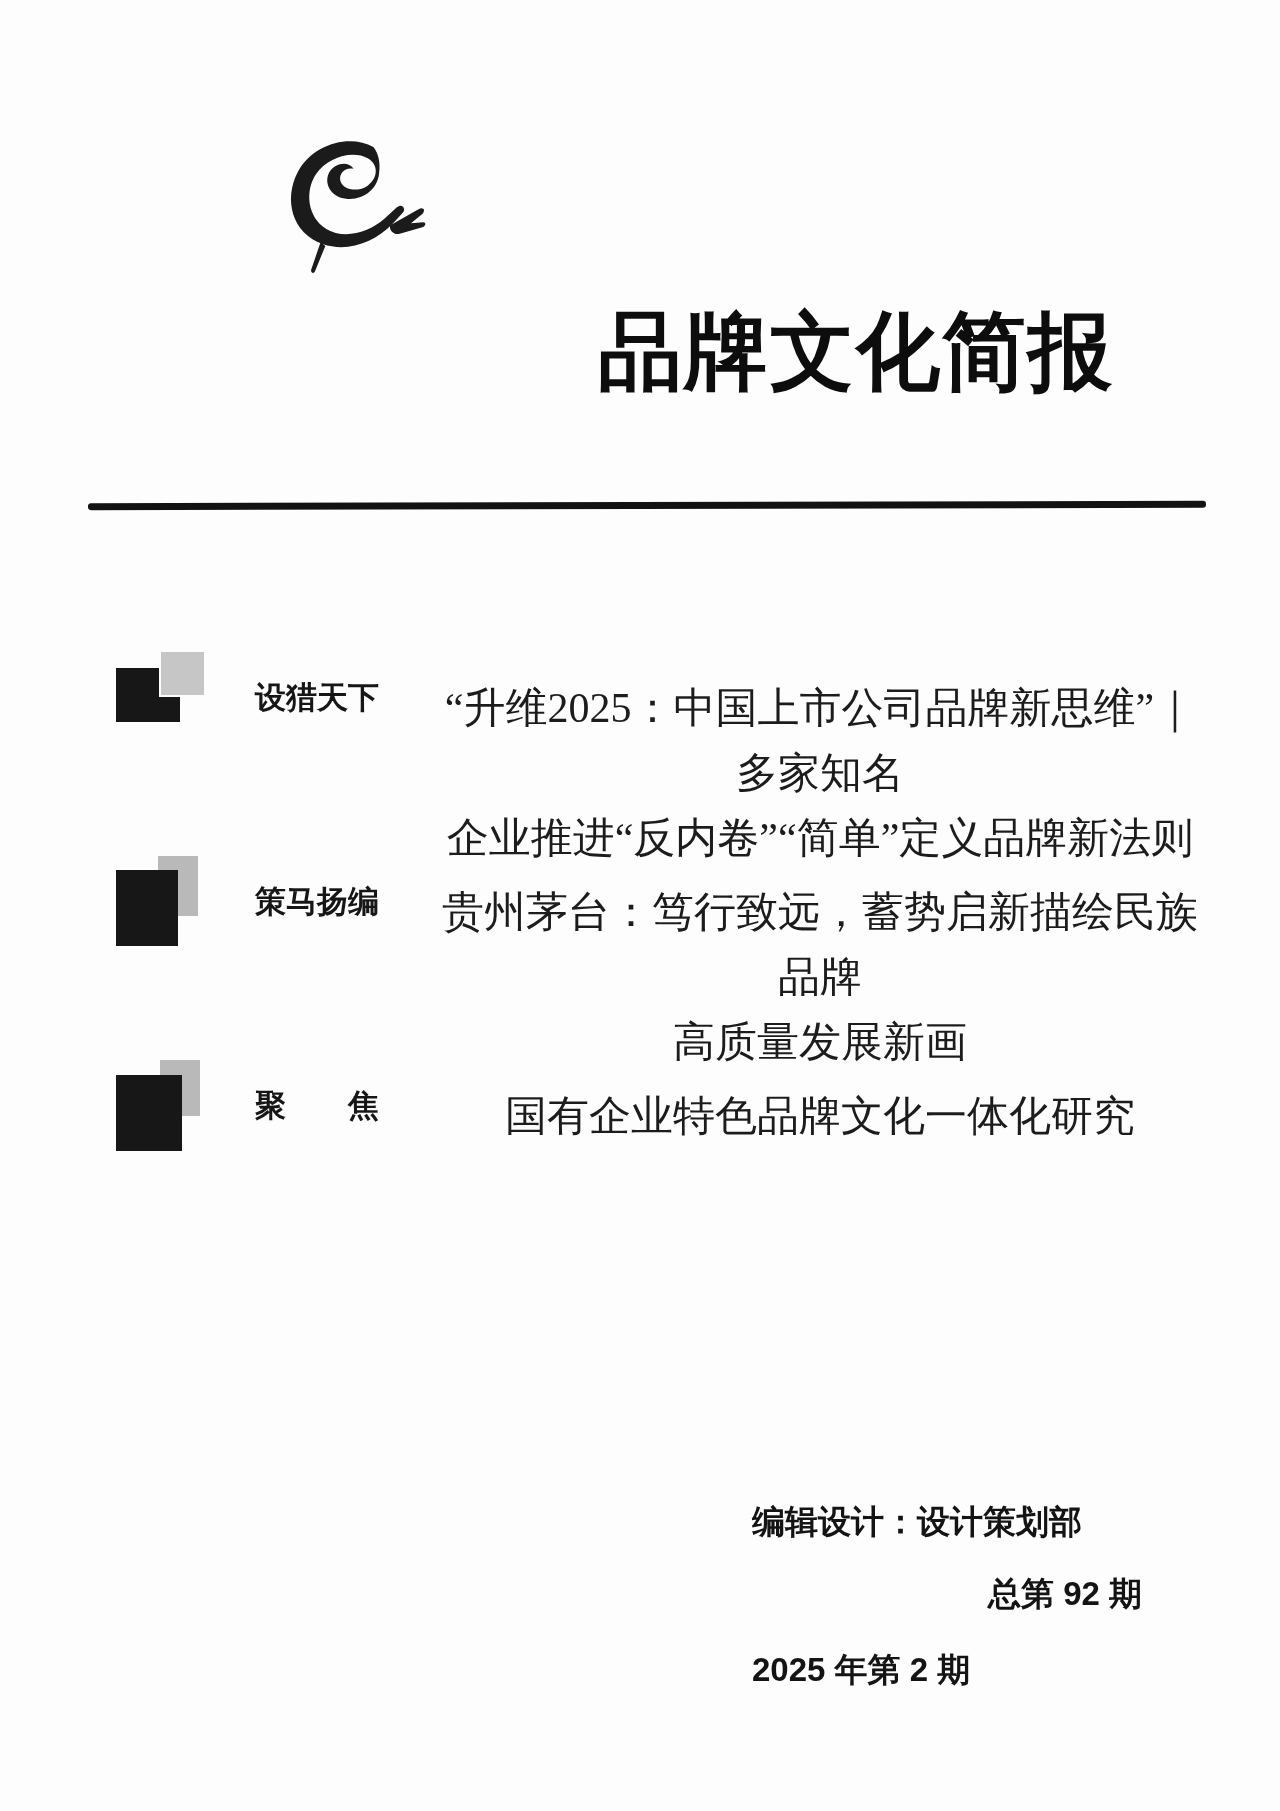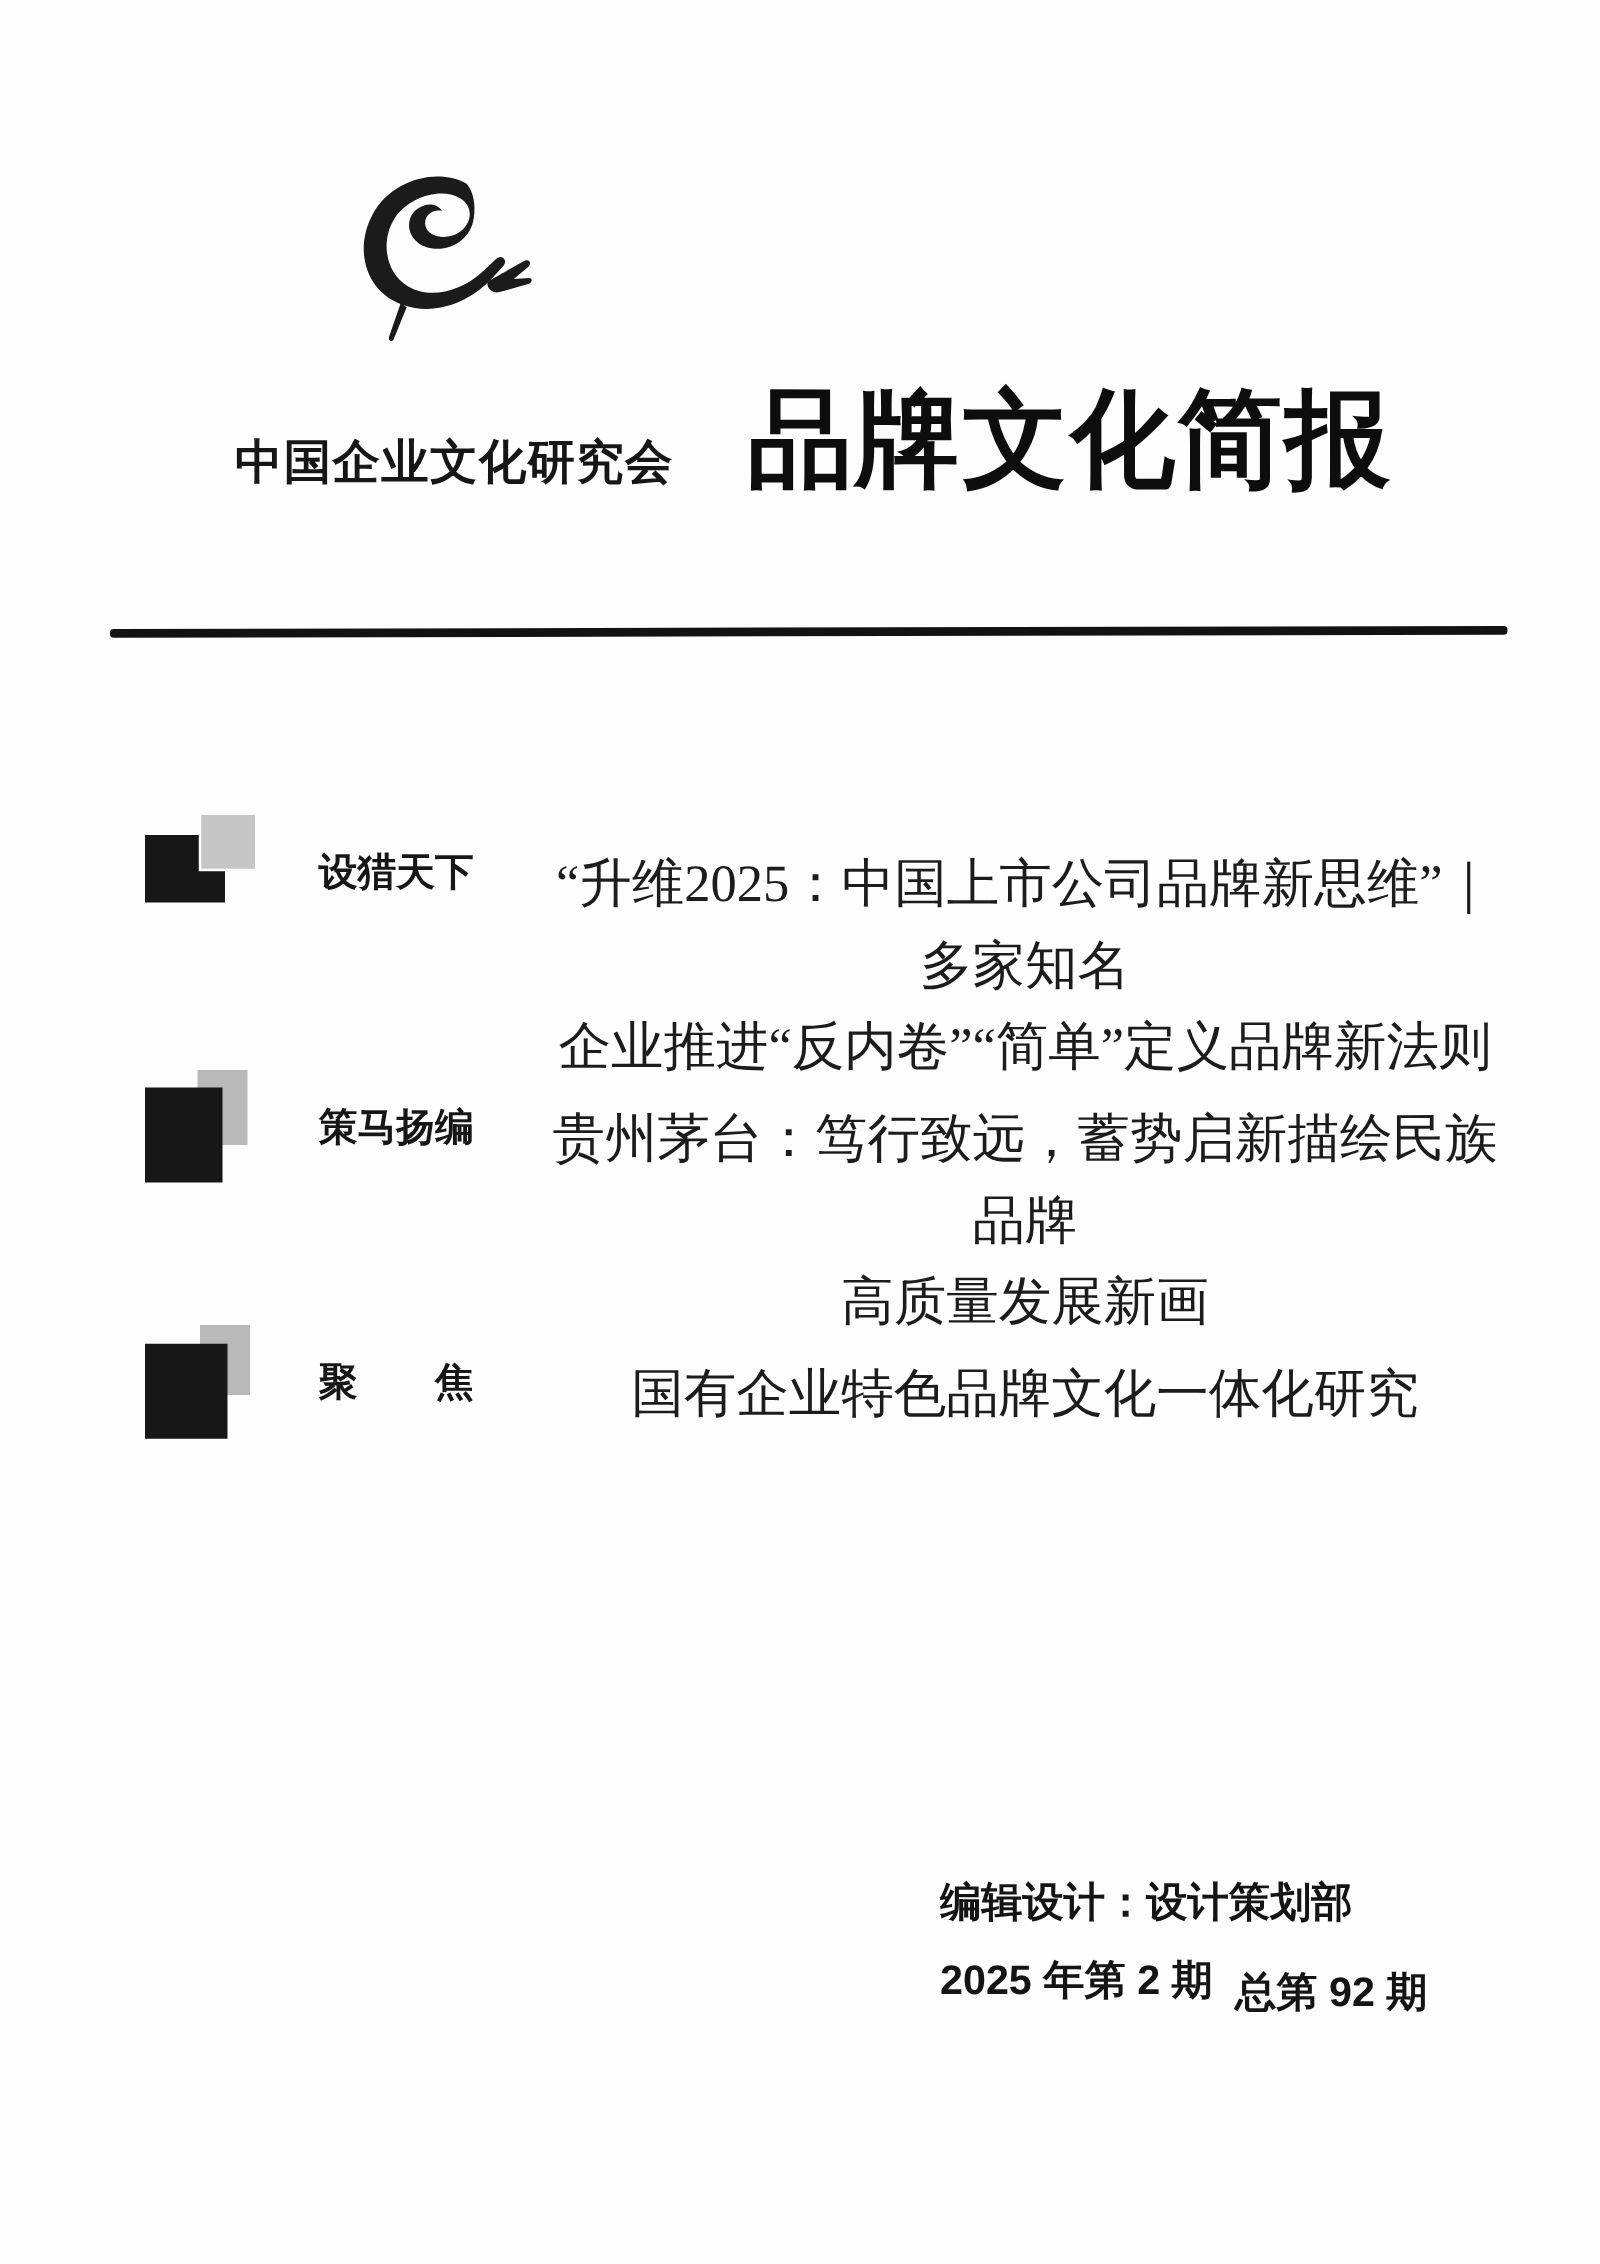--- a/index.html
+++ b/index.html
@@ -89,21 +89,21 @@
   
   .footer-editor {
     position:absolute; left:752px; top:1500px;
     font-family:"Liberation Sans","DejaVu Sans",sans-serif;
     font-weight:700;
     font-size:33px;
     color:#141414;
     white-space:nowrap;
   }
   .footer-issue-no {
-    position:absolute; left:752px; top:1562px;
+    position:absolute; left:752px; top:1648px;
     font-family:"Liberation Sans","DejaVu Sans",sans-serif;
     font-weight:700;
     font-size:33px;
     color:#141414;
     white-space:nowrap;
   }
   .footer-total-no {
     position:absolute; left:988px; top:1572px;
     font-family:"Liberation Sans","DejaVu Sans",sans-serif;
     font-weight:700;
@@ -116,21 +116,20 @@
 <body>
 
 <div class="page">
 
   <svg class="logo" viewBox="0 0 180 170" xmlns="http://www.w3.org/2000/svg">
     <path fill="#1b1b1b" d="M118 16 C94 2 54 12 38 42 C22 72 32 108 64 119 C90 128 118 118 138 98 L149 86 C153 82 149 75 143 80 L130 92 C112 108 86 114 68 103 C48 91 45 63 57 45 C69 27 96 19 112 28 C124 35 123 49 112 57 C102 64 86 62 83 52 C81 44 88 37 97 39 C91 30 77 33 71 43 C65 55 73 69 89 71 C107 73 122 61 124 45 C126 32 123 22 118 16 Z"></path>
     <path fill="#1b1b1b" d="M136 99 L166 82 C171 79 174 83 170 87 L158 97 L171 96 C174 96 174 99 171 101 L146 108 C140 110 134 104 136 99 Z"></path>
     <path fill="#1b1b1b" d="M62 117 L52 146 C51 150 55 151 56 148 L67 121 Z"></path>
   </svg>
 
-  <div class="org-name">中国企业文化研究会</div>
 
   <div class="brief-title">品牌文化简报</div>
 
   <div class="header-rule"></div>
 
   <div class="entry entry-1">
     <div class="sq-icon icon-a">
       <span class="sq-black"></span>
       <span class="sq-gray"></span>
     </div>

